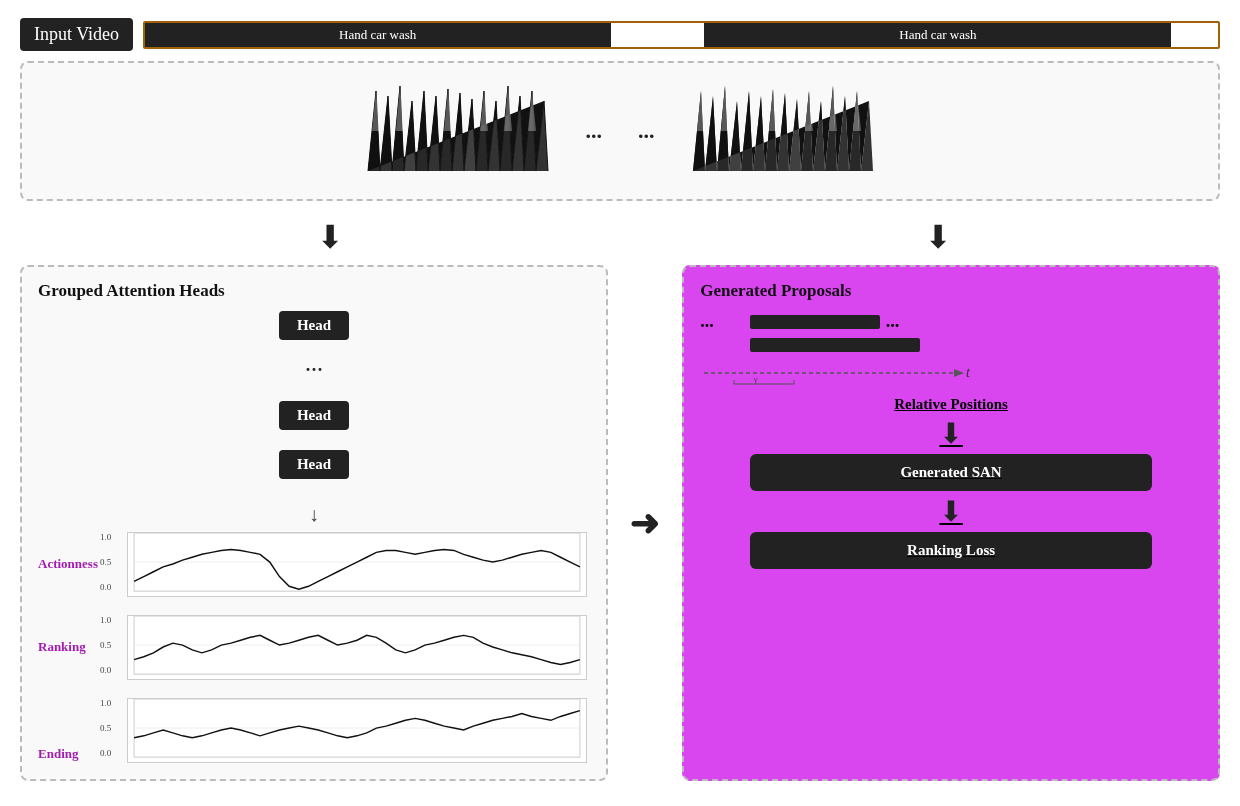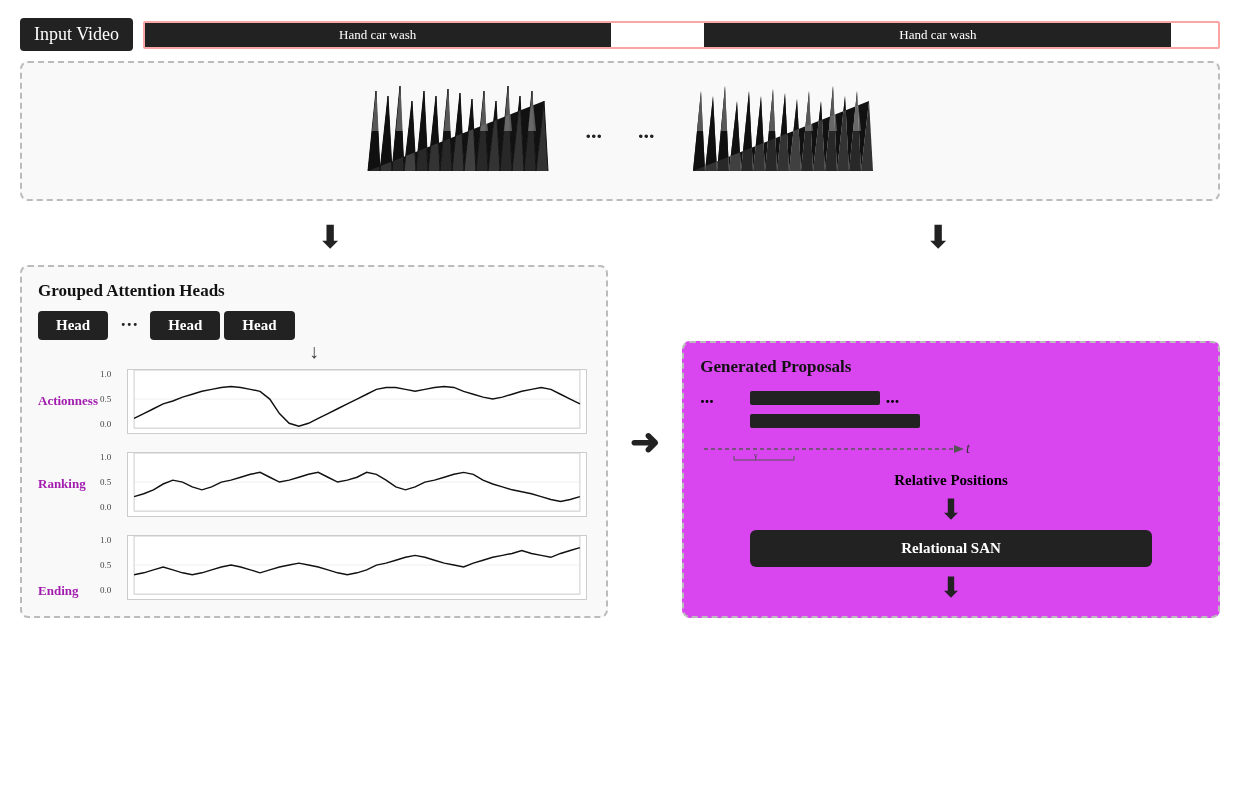--- a/index.html
+++ b/index.html
@@ -31,21 +31,21 @@
       color: #fff;
       font-size: 18px;
       font-weight: normal;
       padding: 6px 14px;
       border-radius: 4px;
       white-space: nowrap;
     }
     .video-bar {
       display: flex;
       align-items: flex-start;
-      border: 2px solid #fca5a5;
+      border: 2px solid #a16207;
       height: 28px;
       flex: 1;
       background: #222;
       position: relative;
       border-radius: 2px;
     }
     .video-bar-segment {
       display: flex;
       align-items: center;
       justify-content: center;
@@ -87,43 +87,43 @@
       line-height: 1;
       color: #222;
       margin: 4px 0;
     }
 
     
     .bottom-panels {
       display: flex;
       gap: 16px;
       margin-top: 8px;
-      align-items: flex-end;
     }
 
     
     .left-panel {
       border: 2px dashed #bbb;
       border-radius: 8px;
       padding: 14px 16px 10px 16px;
       flex: 1.1;
       background: #f9f9f9;
       position: relative;
     }
     .panel-title {
       font-size: 17px;
       font-weight: bold;
       margin-bottom: 10px;
       color: #111;
     }
     .heads-row {
       display: flex;
       align-items: center;
-      gap: 4px;
-      margin-bottom: 0;
+      gap: 20px;
+      margin-bottom: 24px;
+      flex-direction: column;
     }
     .head-box {
       background: #222;
       color: #fff;
       font-size: 15px;
       font-weight: bold;
       padding: 6px 18px;
       border-radius: 4px;
     }
     .small-arrow-down {
@@ -427,22 +427,23 @@
             <text x="262" y="19" font-size="14" font-style="italic" fill="#333">t</text>
 
             <line x1="30" y1="22" x2="30" y2="26" stroke="#555" stroke-width="1"></line>
             <line x1="30" y1="26" x2="90" y2="26" stroke="#555" stroke-width="1"></line>
             <line x1="90" y1="22" x2="90" y2="26" stroke="#555" stroke-width="1"></line>
             <text x="50" y="24" font-size="8" fill="#444">γ</text>
           </svg>
         </div>
       </div>
 
-      <div style="width:100%; text-align:center;">
+      <div style="width:100%; text-align:center;text-decoration:underline;">
         <div style="font-size:15px; font-weight:bold; margin-bottom:4px;">Relative Positions</div>
         <div class="big-arrow-down">⬇</div>
-        <div class="block-box">Relational SAN</div>
+        <div class="block-box">Generated SAN</div>
         <div class="big-arrow-down">⬇</div>
+        <div class="block-box">Ranking Loss</div>
       </div>
     </div>
   </div>
 
 </div>
 
 </body></html>

